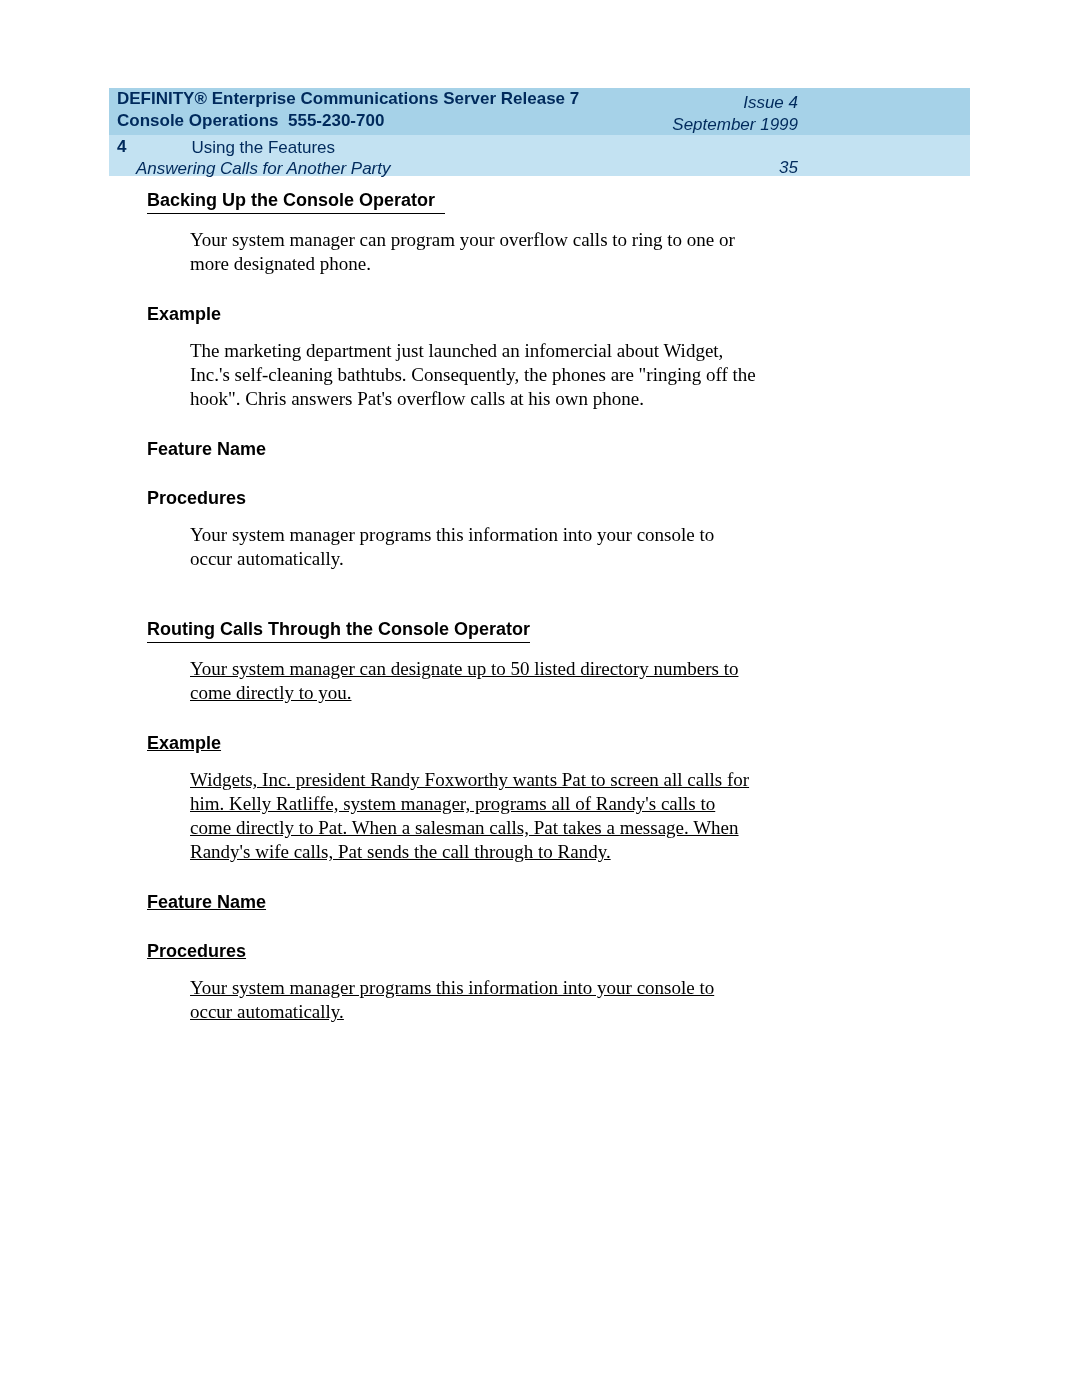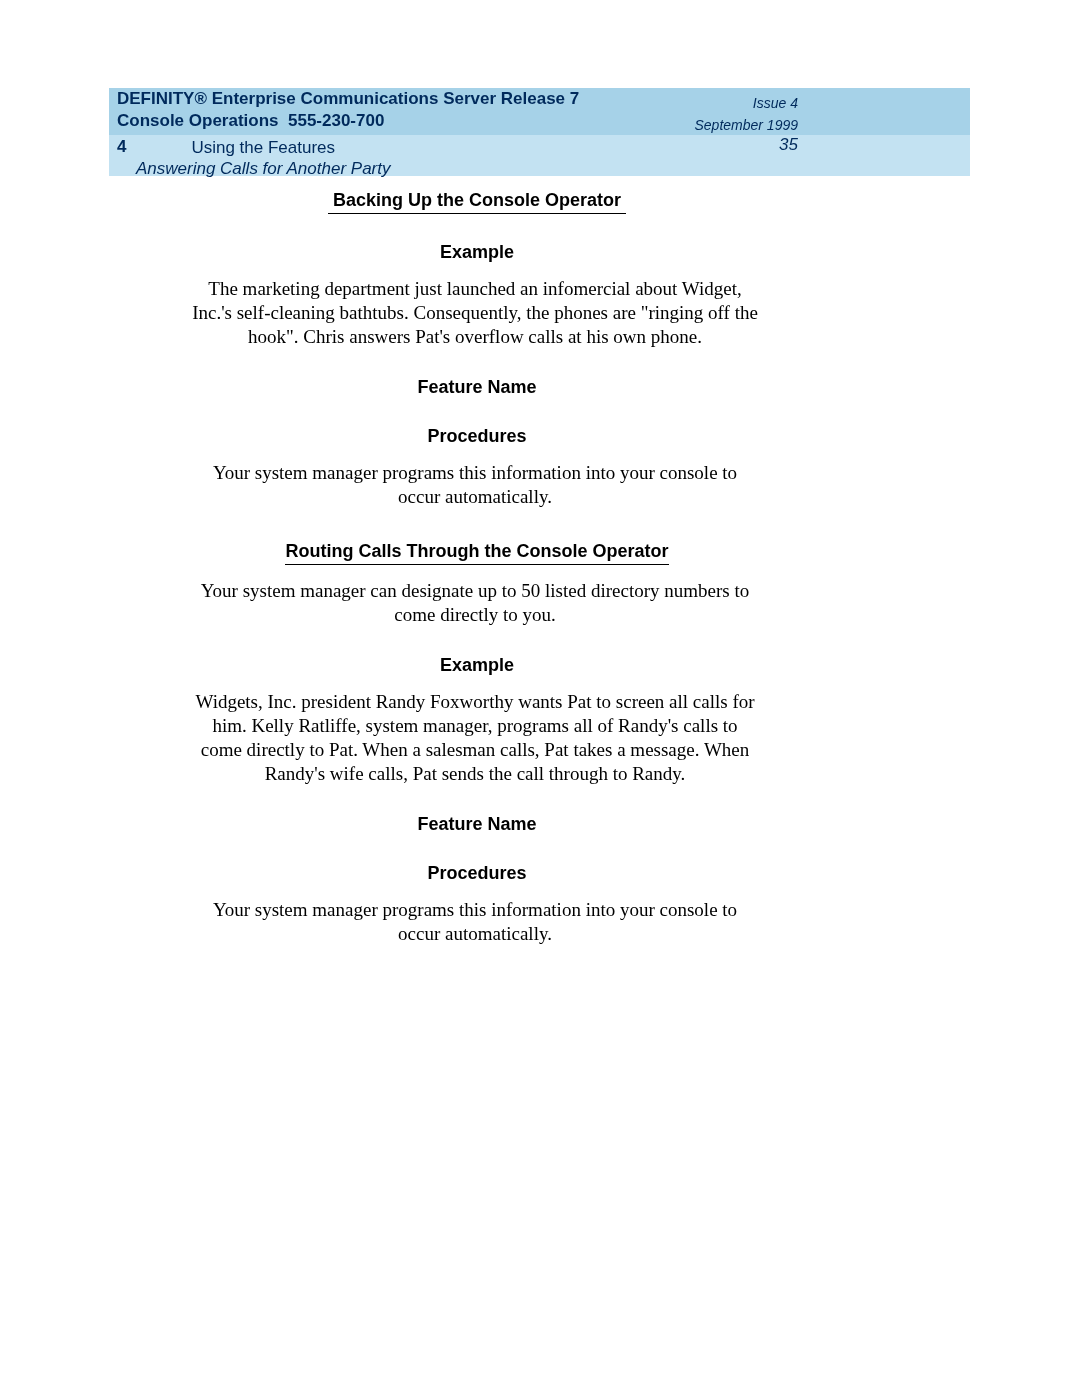--- a/index.html
+++ b/index.html
@@ -39,21 +39,21 @@
     line-height: 22px;
   }
   .hdr-row1 .title .docnum {
   }
   .hdr-row1 .meta {
     margin-left: auto;
     padding-right: 172px;
     text-align: right;
     font-style: italic;
     color: #002a5c;
-    font-size: 14px;
+    font-size: 17px;
     line-height: 22px;
     padding-top: 4px;
   }
   .hdr-row2 {
     background: #c3e2f2;
     height: 41px;
     padding-left: 8px;
     display: flex;
     align-items: flex-start;
   }
@@ -71,20 +71,21 @@
     color: #002a5c;
     line-height: 21px;
     text-align: center;
   }
   .hdr-row2 .crumb .sub {
     font-style: italic;
   }
   .hdr-row2 .pagenum {
     margin-left: auto;
     padding-right: 172px;
+    padding-top: 23px;
     font-style: italic;
     font-size: 17px;
     color: #002a5c;
   }
 
   
   .body {
     position: absolute;
     left: 147px;
     top: 190px;
@@ -110,24 +111,24 @@
   }
   .para {
     font-size: 19px;
     line-height: 24px;
     margin-top: 14px;
     margin-left: 43px;
     width: 570px;
   }
   .sec {
     margin-top: 26px;
-    text-align: center;
   }
   .h2wrap {
-    margin-top: 32px;
+    margin-top: 48px;
+    text-decoration: underline;
   }
   .w1 { min-width: 298px; }
   .w2 { min-width: 376px; }
   .w3 { min-width: 296px; }
 </style>
 </head>
 <body>
 
 <div class="page">
 
@@ -150,20 +151,21 @@
         <span class="sub">Answering Calls for Another Party</span>
       </div>
       <div class="pagenum">35</div>
     </div>
   </div>
 
   <div class="body">
 
     <div class="sec" style="margin-top:0;">
       <div class="h2 w1">Backing Up the Console Operator</div>
+      <div class="para">Your system manager can program your overflow calls to ring to one or more designated phone.</div>
 
       <div class="h3">Example</div>
       <div class="para">The marketing department just launched an infomercial about Widget, Inc.'s self-cleaning bathtubs. Consequently, the phones are "ringing off the hook". Chris answers Pat's overflow calls at his own phone.</div>
 
       <div class="h3">Feature Name</div>
 
       <div class="h3">Procedures</div>
       <div class="para">Your system manager programs this information into your console to occur automatically.</div>
     </div>
 

